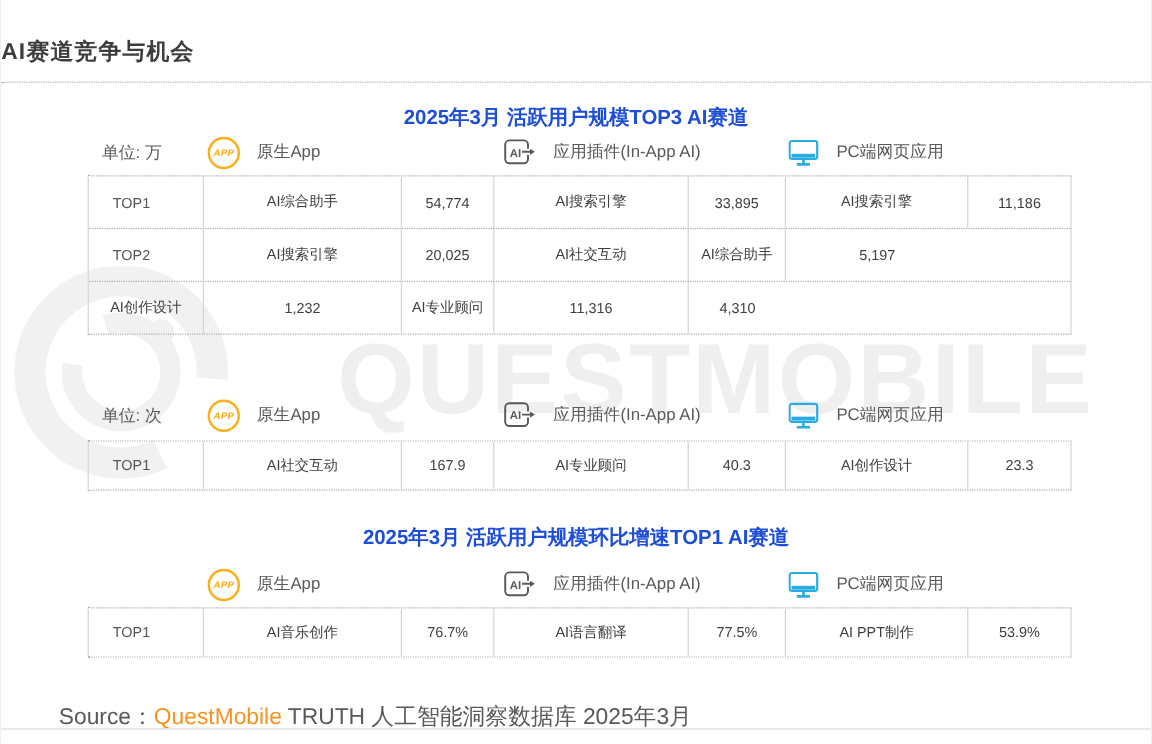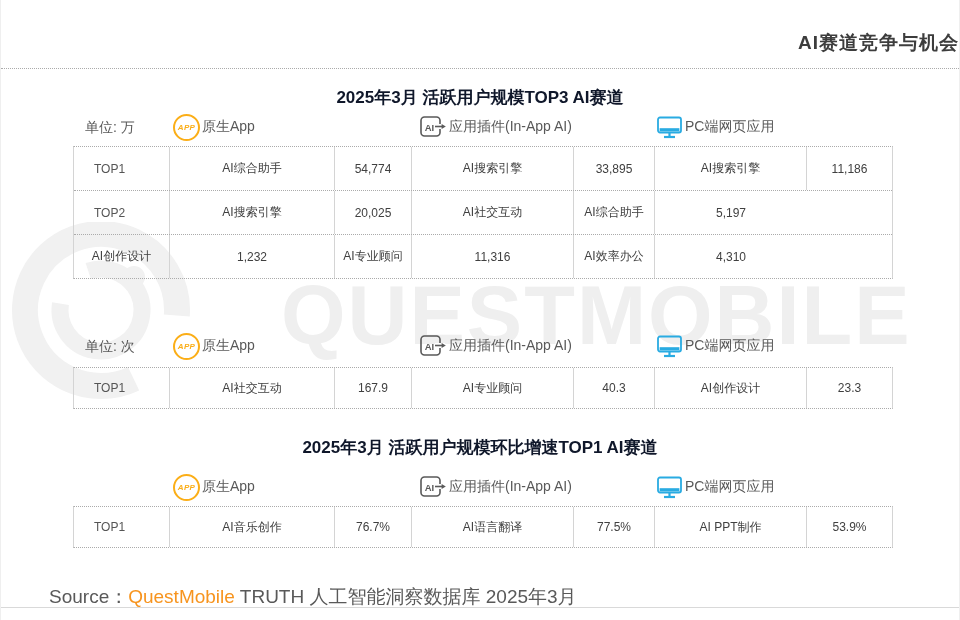--- a/index.html
+++ b/index.html
@@ -4,32 +4,32 @@
 <style>
   html,body{margin:0;padding:0;background:#ffffff;}
   .page{
     position:relative;width:960px;height:620px;background:#fff;overflow:hidden;
     font-family:"Liberation Sans","DejaVu Sans",sans-serif;
     border-left:1px solid #efefef;border-right:1px solid #efefef;box-sizing:border-box;
   }
   
   .watermark{position:absolute;top:222px;left:0;width:960px;height:200px;z-index:0;pointer-events:none;}
   
-  .page-title{position:absolute;top:30px;left:0;width:100%;text-align:right;
+  .page-title{position:absolute;top:30px;left:0;width:100%;text-align:left;
     font-size:19px;font-weight:600;color:#3d3d3d;z-index:2;letter-spacing:1px;}
   .title-divider{position:absolute;top:68px;left:0;width:100%;border-top:1px dotted #ababab;z-index:2;}
   
   .sec-heading{position:absolute;left:0;width:100%;text-align:center;
-    font-size:17px;font-weight:700;color:#0f172a;z-index:2;}
+    font-size:17px;font-weight:700;color:#1d4ed8;z-index:2;}
   #h1{top:86px}#h2{top:297px}#h3{top:436px}
   
   .legend{position:absolute;left:4px;width:100%;height:30px;z-index:2;font-size:14px;color:#595959;}
   #lg1{top:112px}#lg2{top:331px}#lg3{top:472px}
   .legend .unit{position:absolute;left:80px;top:7px;}
-  .legend .li{position:absolute;top:0;height:30px;display:flex;align-items:center;gap:2px;}
+  .legend .li{position:absolute;top:0;height:30px;display:flex;align-items:center;gap:14px;}
   .li.p1{left:168px}.li.p2{left:415px}.li.p3{left:652px}
   .app-ic{width:27px;height:27px;border:2px solid #FBAE17;border-radius:50%;
     display:flex;align-items:center;justify-content:center;box-sizing:border-box;
     color:#FBAE17;font-size:8px;font-weight:700;font-style:normal;letter-spacing:.3px;background:transparent;}
   .ic-svg{display:block}
   
   .dtable{position:absolute;left:72px;width:818px;z-index:2;background:transparent;
     border-left:1px solid #d4d4d4;border-right:1px solid #d4d4d4;
     border-top:1px dotted #ababab;border-bottom:1px dotted #ababab;}
   #t1{top:146px}#t2{top:367px}#t3{top:506px}
@@ -109,21 +109,20 @@
       <div class="cell">20,025</div>
       <div class="cell">AI社交互动</div>
       <div class="cell">AI综合助手</div>
       <div class="cell">5,197</div>
     </div>
     <div class="trow">
       <div class="cell">AI创作设计</div>
       <div class="cell">1,232</div>
       <div class="cell">AI专业顾问</div>
       <div class="cell">11,316</div>
-      <div class="cell">AI效率办公</div>
       <div class="cell">4,310</div>
     </div>
   </div>
 
 
   <div class="legend" id="lg2">
     <span class="unit">单位: 次</span>
     <span class="li p1">
       <span class="app-ic">
           <i>APP</i>

